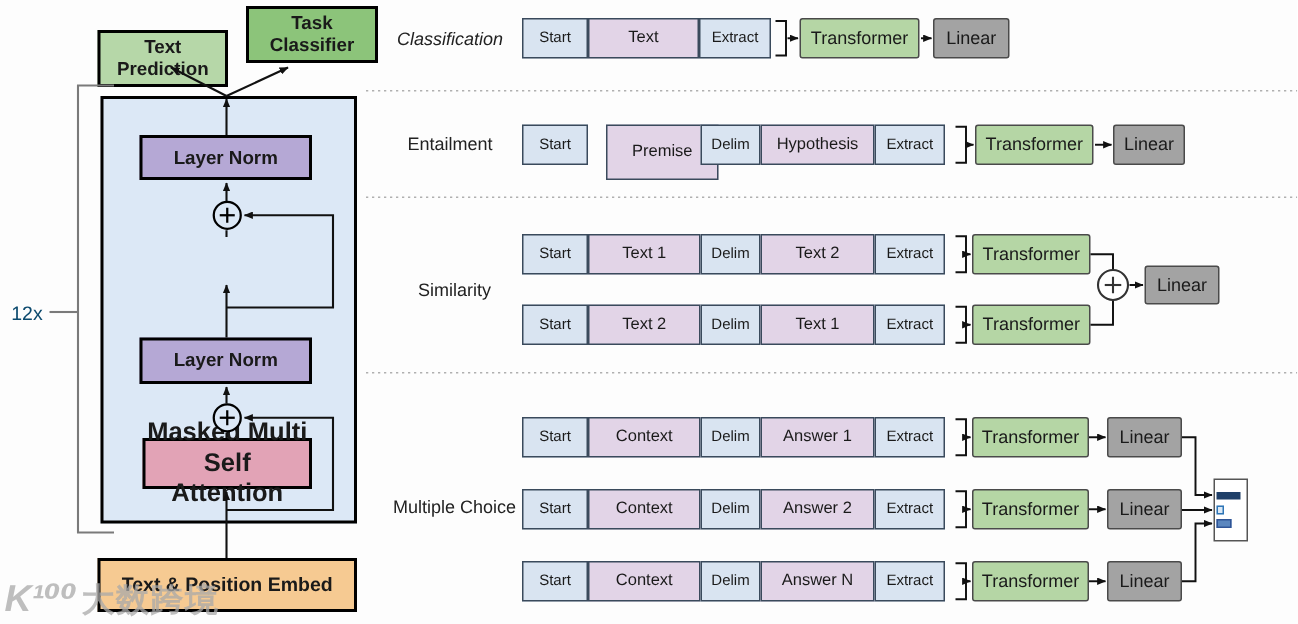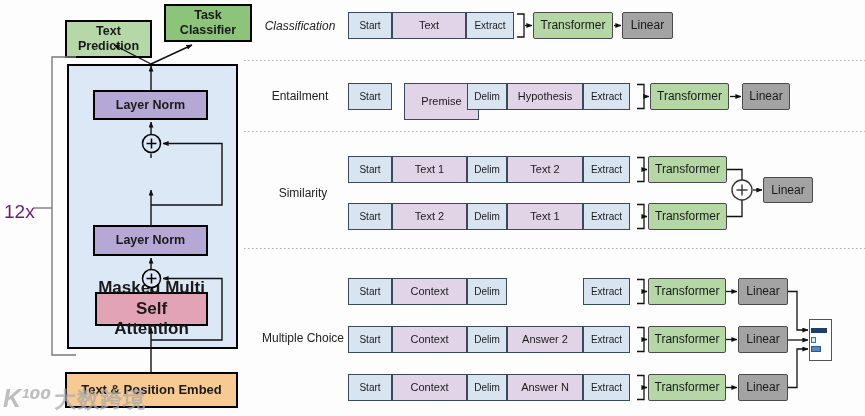--- a/index.html
+++ b/index.html
@@ -9,21 +9,21 @@
        text-align:center;line-height:1.2;}
   
   .lbox{border:2px solid #000;font-weight:bold;font-size:12.5px;}
   .tp{background:#b6d7a8;}
   .tc{background:#8cc47a;}
   .blue-frame{background:#dce8f6;border:2px solid #000;}
   .ln{background:#b5a8d5;}
   .ff{background:#fde388;}
   .mmsa{background:#e2a3b6;font-size:17px;}
   .embed{background:#f6ca92;font-size:13px;}
-  .repeat-label{position:absolute;font-size:19px;color:#701a75;}
+  .repeat-label{position:absolute;font-size:13px;color:#0c4a6e;}
   
   .cell{border:1px solid #3a4a5c;font-size:10px;}
   .cell.content{font-size:11px;background:#e2d4e7;}
   .cell.token{background:#d9e4f1;}
   .transformer{background:#b5d6a5;border:1.3px solid #4a4a4a;border-radius:2px;font-size:12px;}
   .linear{background:#a3a3a3;border:1.3px solid #4a4a4a;border-radius:2px;font-size:12px;}
   .sec-label{position:absolute;width:104px;font-size:12px;text-align:center;color:#222;}
   .result-box{background:#fff;border:1.2px solid #555;}
   .bar{position:absolute;}
   .bar1{background:#1f3f68;}
@@ -82,20 +82,21 @@
   <div class="box cell content" style="left:392px;top:203px;width:75px;height:27px;">Text 2</div>
   <div class="box cell token" style="left:467px;top:203px;width:40px;height:27px;">Delim</div>
   <div class="box cell content" style="left:507px;top:203px;width:76px;height:27px;">Text 1</div>
   <div class="box cell token" style="left:583px;top:203px;width:47px;height:27px;">Extract</div>
   <div class="box transformer" style="left:648px;top:203px;width:79px;height:27px;">Transformer</div>
   <div class="box linear" style="left:763px;top:177px;width:50px;height:26px;">Linear</div>
 
   <div class="box cell token" style="left:348px;top:278px;width:44px;height:27px;">Start</div>
   <div class="box cell content" style="left:392px;top:278px;width:75px;height:27px;">Context</div>
   <div class="box cell token" style="left:467px;top:278px;width:40px;height:27px;">Delim</div>
+  <div class="box cell content" style="left:507px;top:278px;width:76px;height:27px;">Answer 1</div>
   <div class="box cell token" style="left:583px;top:278px;width:47px;height:27px;">Extract</div>
   <div class="box transformer" style="left:648px;top:278px;width:78px;height:27px;">Transformer</div>
   <div class="box linear" style="left:738px;top:278px;width:50px;height:27px;">Linear</div>
 
   <div class="box cell token" style="left:348px;top:326px;width:44px;height:27px;">Start</div>
   <div class="box cell content" style="left:392px;top:326px;width:75px;height:27px;">Context</div>
   <div class="box cell token" style="left:467px;top:326px;width:40px;height:27px;">Delim</div>
   <div class="box cell content" style="left:507px;top:326px;width:76px;height:27px;">Answer 2</div>
   <div class="box cell token" style="left:583px;top:326px;width:47px;height:27px;">Extract</div>
   <div class="box transformer" style="left:648px;top:326px;width:78px;height:27px;">Transformer</div>

